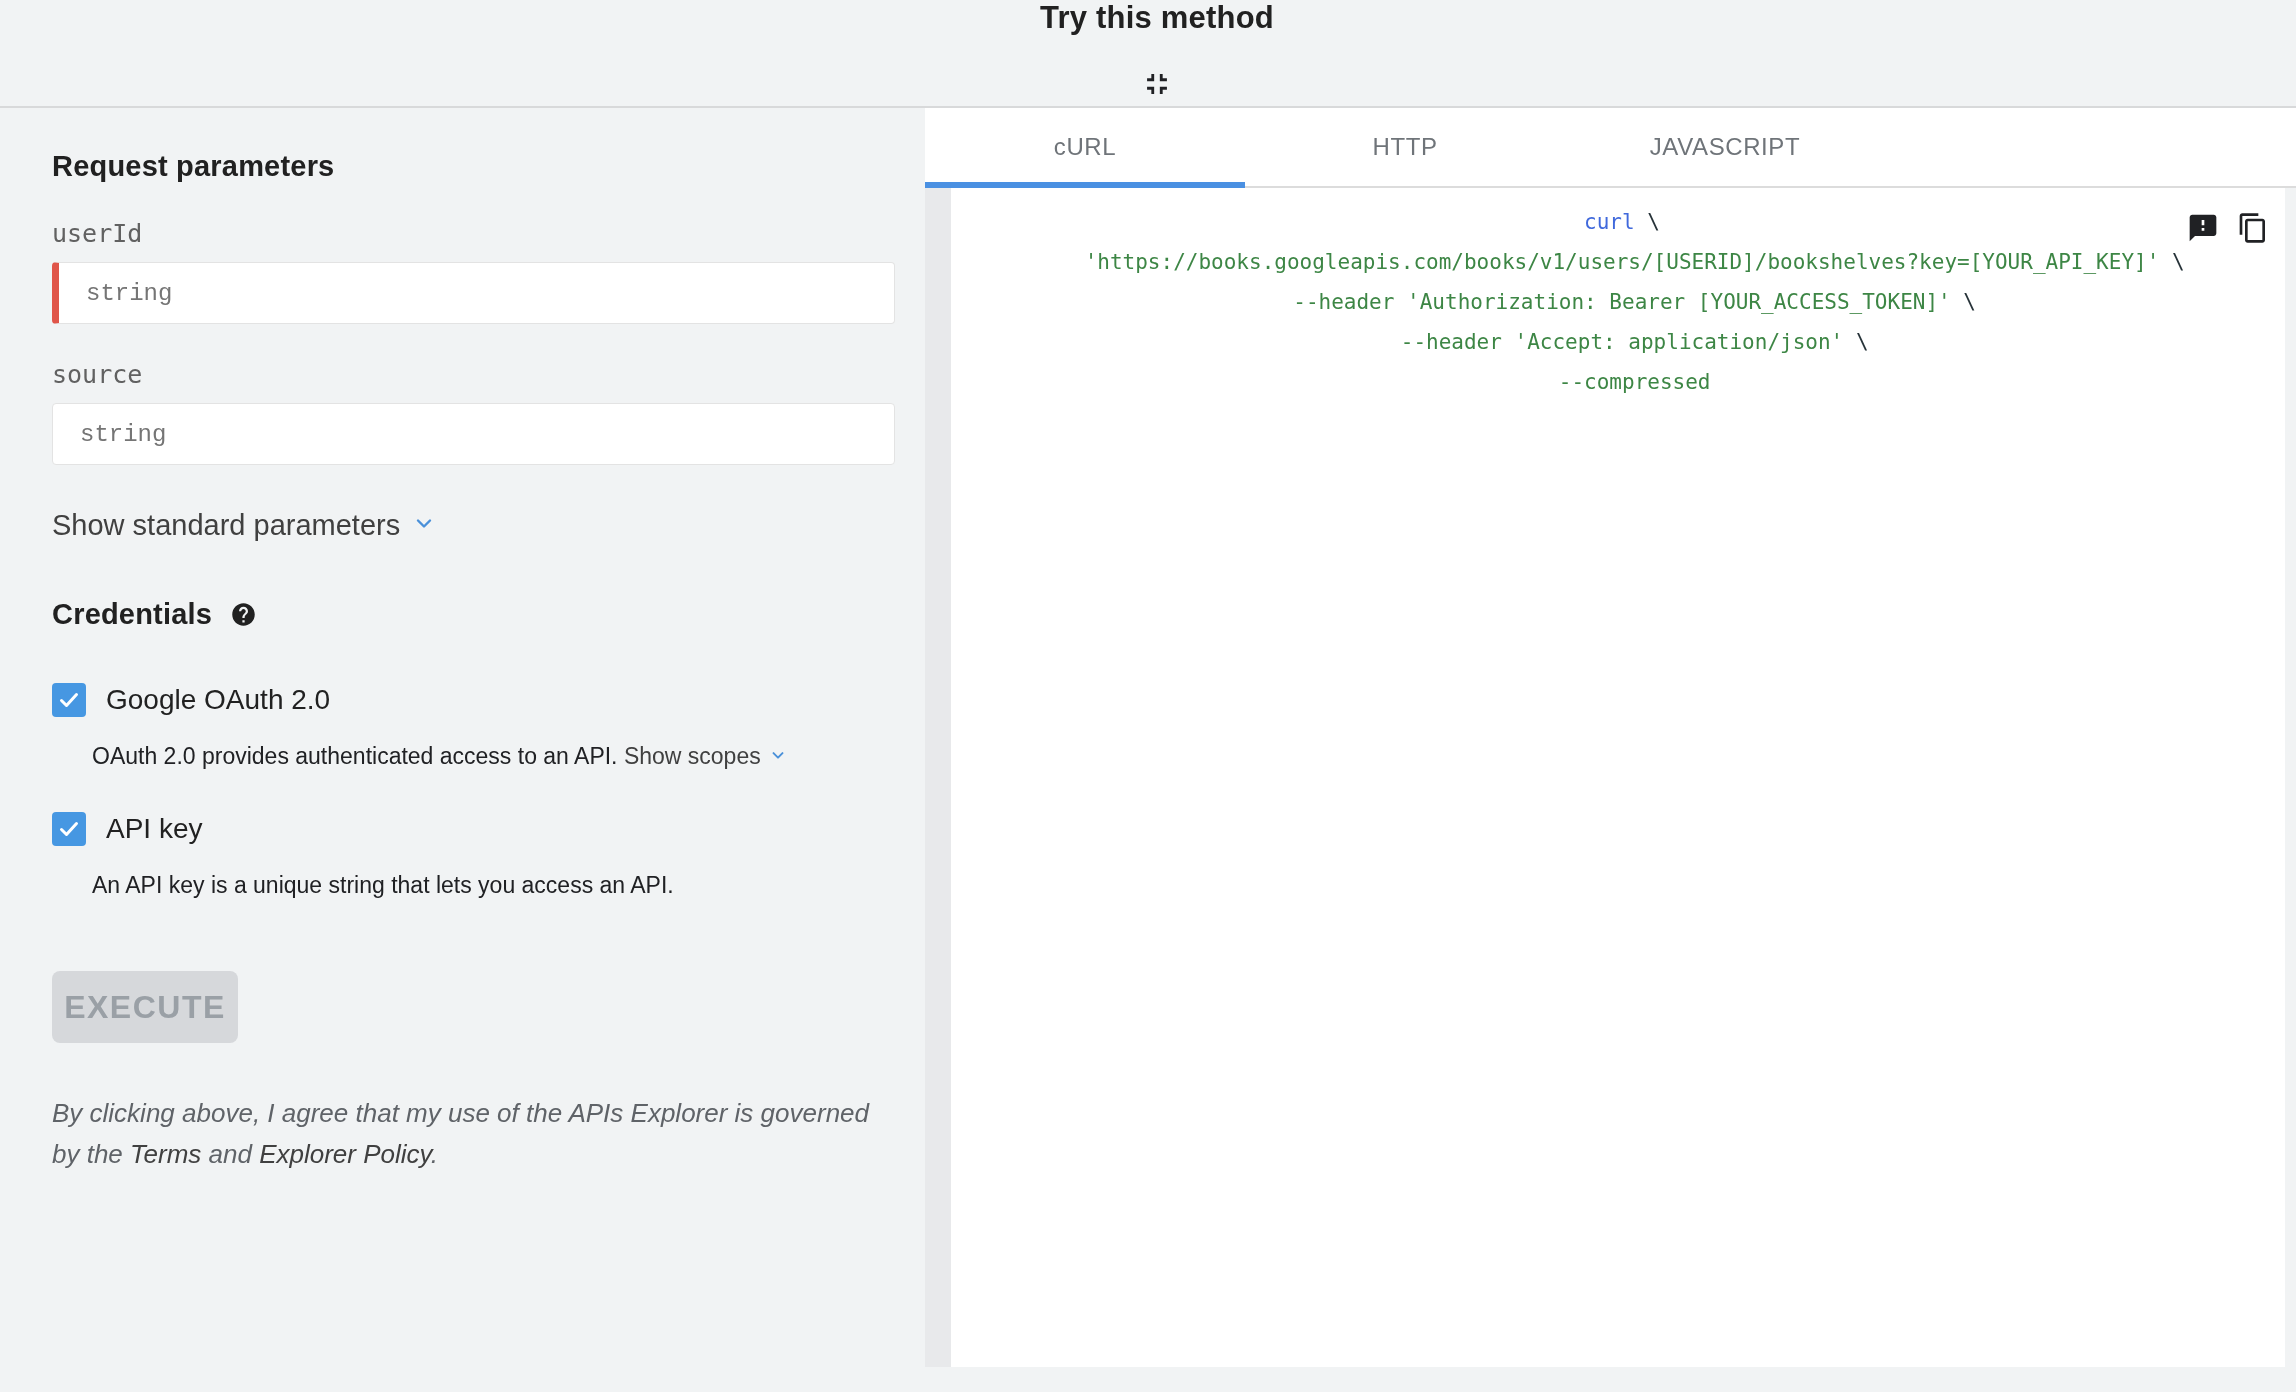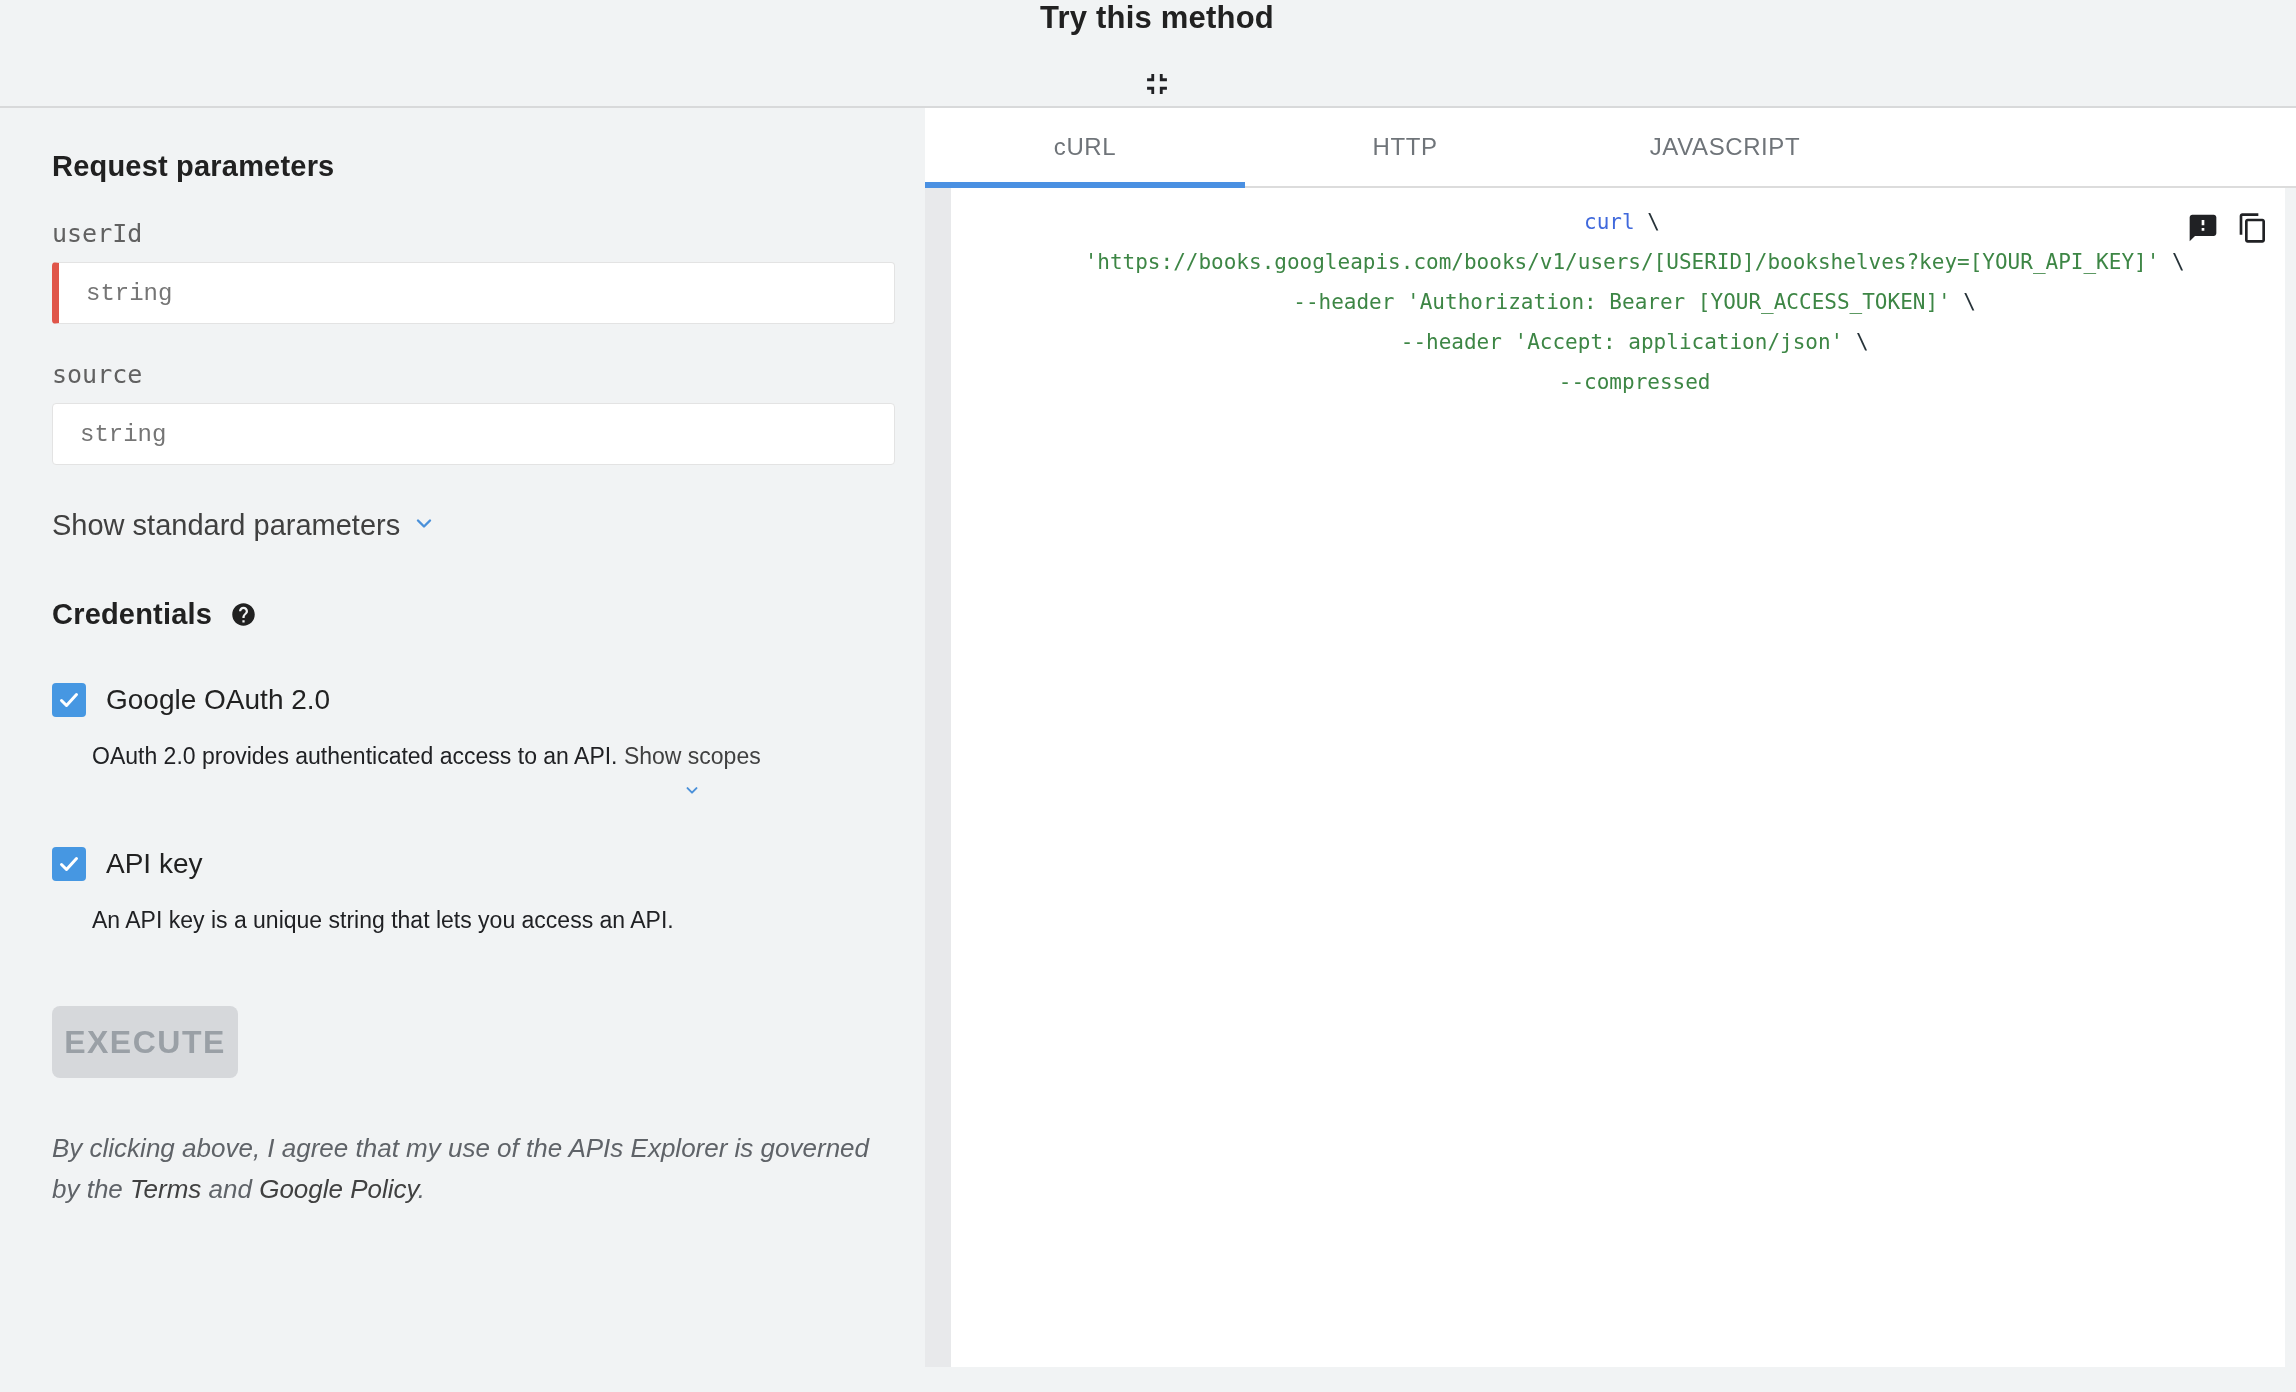--- a/index.html
+++ b/index.html
@@ -110,21 +110,21 @@
     border-radius: 4px;
     display: flex; align-items: center; justify-content: center;
     flex-shrink: 0;
   }
   .checkbox-label { font-size: 28px; color: #212121; }
   .cred-desc {
     margin: 26px 0 0 40px;
     font-size: 23px;
     color: #202124;
   }
-  .cred-desc .link { font-size: 23px; flex-direction: column; }
+  .cred-desc .link { font-size: 23px; }
   .scopes-link { display: inline-flex; align-items: center; gap: 8px; }
 
   .execute-btn {
     margin-top: 72px;
     width: 186px; height: 72px;
     background: #d6d8db;
     border: none;
     border-radius: 8px;
     font-family: "Liberation Sans", sans-serif;
     font-size: 32px;
@@ -270,21 +270,21 @@
           <polyline points="4.5,12.5 9.5,17.5 19.5,6.5"></polyline>
         </svg>
       </span>
       <span class="checkbox-label">API key</span>
     </div>
     <div class="cred-desc">An API key is a unique string that lets you access an API.</div>
 
     <button class="execute-btn" disabled="">EXECUTE</button>
 
     <div class="disclaimer">
-      <span>By clicking above, I agree that my use of the APIs Explorer is governed by the </span><a class="link">Terms</a><span> and </span><a class="link">Google Policy</a><span>.</span>
+      <span>By clicking above, I agree that my use of the APIs Explorer is governed by the </span><a class="link">Terms</a><span> and </span><a class="link">Explorer Policy</a><span>.</span>
     </div>
 
   </div>
 
   <div class="right-panel">
 
     <div class="tab-bar">
       <div class="tab active">cURL</div>
       <div class="tab">HTTP</div>
       <div class="tab">JAVASCRIPT</div>

